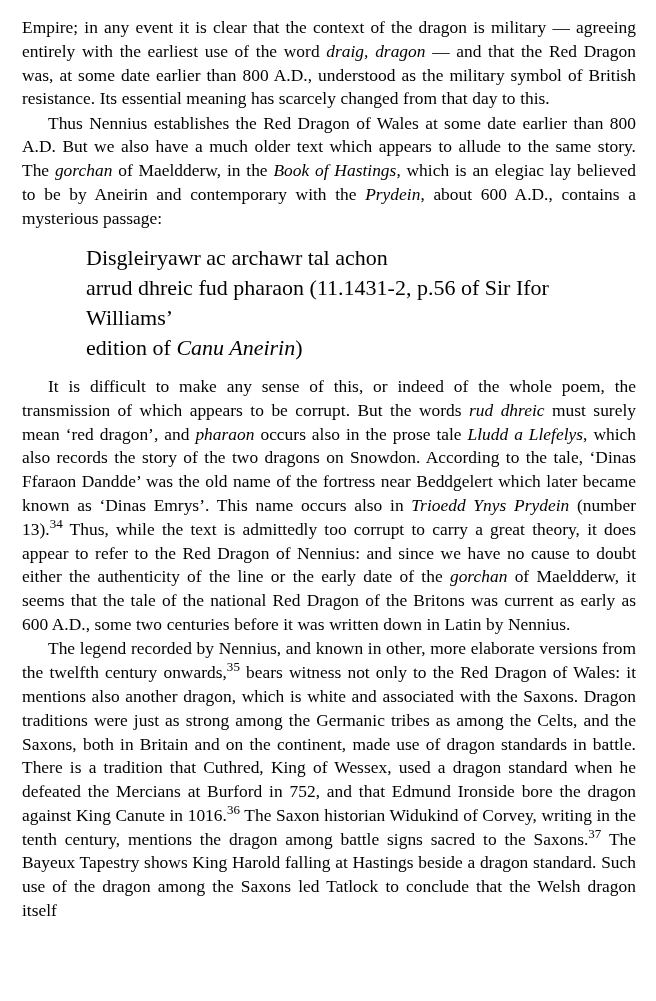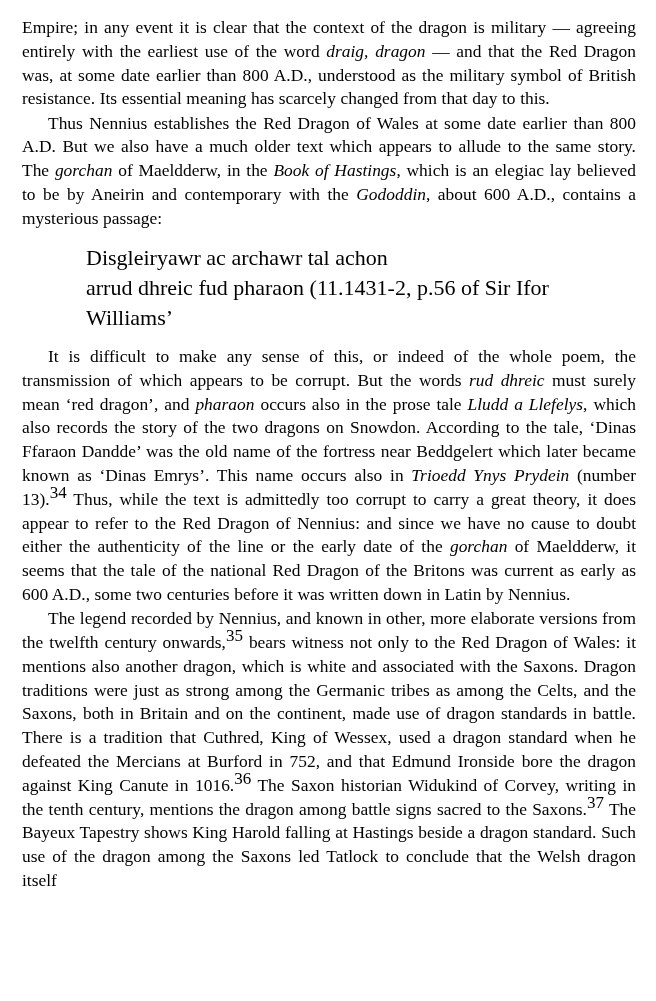--- a/index.html
+++ b/index.html
@@ -39,36 +39,37 @@
     padding-left: 64px;
     text-align: left;
   }
   .quote .qline {
     display: block;
   }
   i, .it {
     font-style: italic;
   }
   sup {
-    font-size: 17px;
+    font-size: 13px;
     vertical-align: super;
     line-height: 0;
   }
 </style>
 </head>
 <body>
 
 <div class="page">
 
   <p class="para">Empire; in any event it is clear that the context of the dragon is military — agreeing entirely with the earliest use of the word <i>draig, dragon</i> — and that the Red Dragon was, at some date earlier than 800 A.D., understood as the military symbol of British resistance. Its essential meaning has scarcely changed from that day to this.</p>
 
-  <p class="para indent">Thus Nennius establishes the Red Dragon of Wales at some date earlier than 800 A.D. But we also have a much older text which appears to allude to the same story. The <i>gorchan</i> of Maeldderw, in the <i>Book of Hastings</i>, which is an elegiac lay believed to be by Aneirin and contemporary with the <i>Gododdin</i>, about 600 A.D., contains a mysterious passage:</p>
+  <p class="para indent">Thus Nennius establishes the Red Dragon of Wales at some date earlier than 800 A.D. But we also have a much older text which appears to allude to the same story. The <i>gorchan</i> of Maeldderw, in the <i>Book of Hastings</i>, which is an elegiac lay believed to be by Aneirin and contemporary with the <i>Prydein</i>, about 600 A.D., contains a mysterious passage:</p>
 
   <div class="quote">
       <span class="qline">Disgleiryawr ac archawr tal achon</span>
       <span class="qline">arrud dhreic fud pharaon (11.1431-2, p.56 of Sir Ifor Williams’</span>
+      <span class="qline">edition of <i>Canu Aneirin</i>)</span>
     </div>
 
   <p class="para indent">It is difficult to make any sense of this, or indeed of the whole poem, the transmission of which appears to be corrupt. But the words <i>rud dhreic</i> must surely mean ‘red dragon’, and <i>pharaon</i> occurs also in the prose tale <i>Lludd a Llefelys</i>, which also records the story of the two dragons on Snowdon. According to the tale, ‘Dinas Ffaraon Dandde’ was the old name of the fortress near Beddgelert which later became known as ‘Dinas Emrys’. This name occurs also in <i>Trioedd Ynys Prydein</i> (number 13).<sup>34</sup> Thus, while the text is admittedly too corrupt to carry a great theory, it does appear to refer to the Red Dragon of Nennius: and since we have no cause to doubt either the authenticity of the line or the early date of the <i>gorchan</i> of Maeldderw, it seems that the tale of the national Red Dragon of the Britons was current as early as 600 A.D., some two centuries before it was written down in Latin by Nennius.</p>
 
   <p class="para indent">The legend recorded by Nennius, and known in other, more elaborate versions from the twelfth century onwards,<sup>35</sup> bears witness not only to the Red Dragon of Wales: it mentions also another dragon, which is white and associated with the Saxons. Dragon traditions were just as strong among the Germanic tribes as among the Celts, and the Saxons, both in Britain and on the continent, made use of dragon standards in battle. There is a tradition that Cuthred, King of Wessex, used a dragon standard when he defeated the Mercians at Burford in 752, and that Edmund Ironside bore the dragon against King Canute in 1016.<sup>36</sup> The Saxon historian Widukind of Corvey, writing in the tenth century, mentions the dragon among battle signs sacred to the Saxons.<sup>37</sup> The Bayeux Tapestry shows King Harold falling at Hastings beside a dragon standard. Such use of the dragon among the Saxons led Tatlock to conclude that the Welsh dragon itself</p>
 
 </div>
 
 </body></html>

